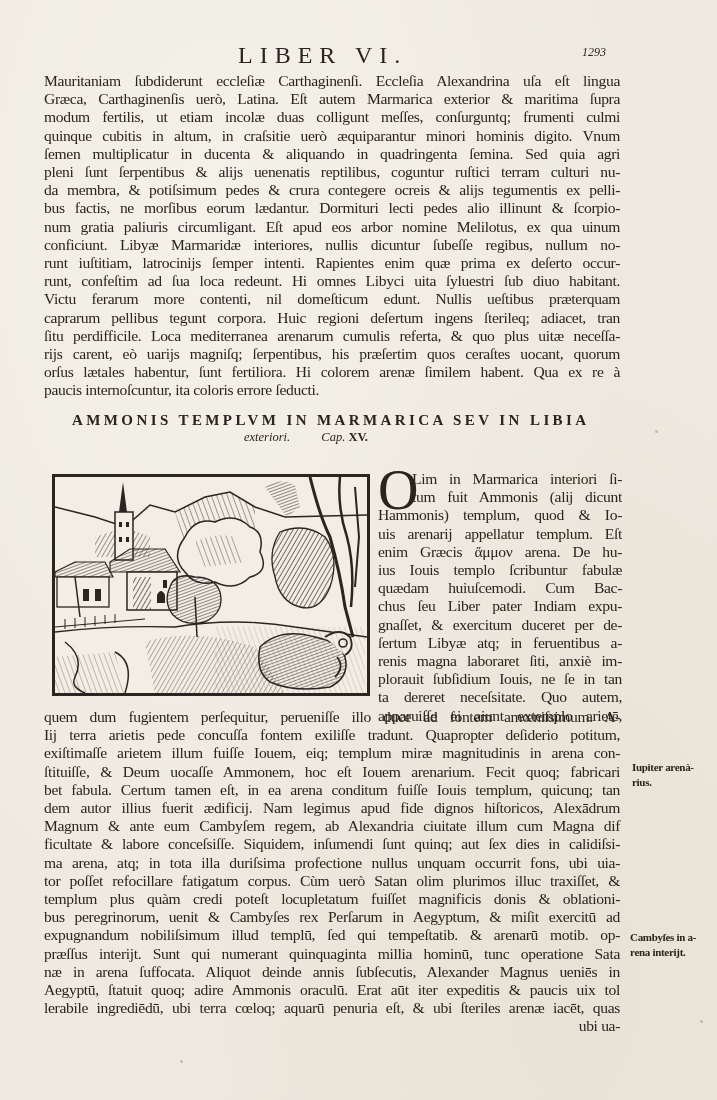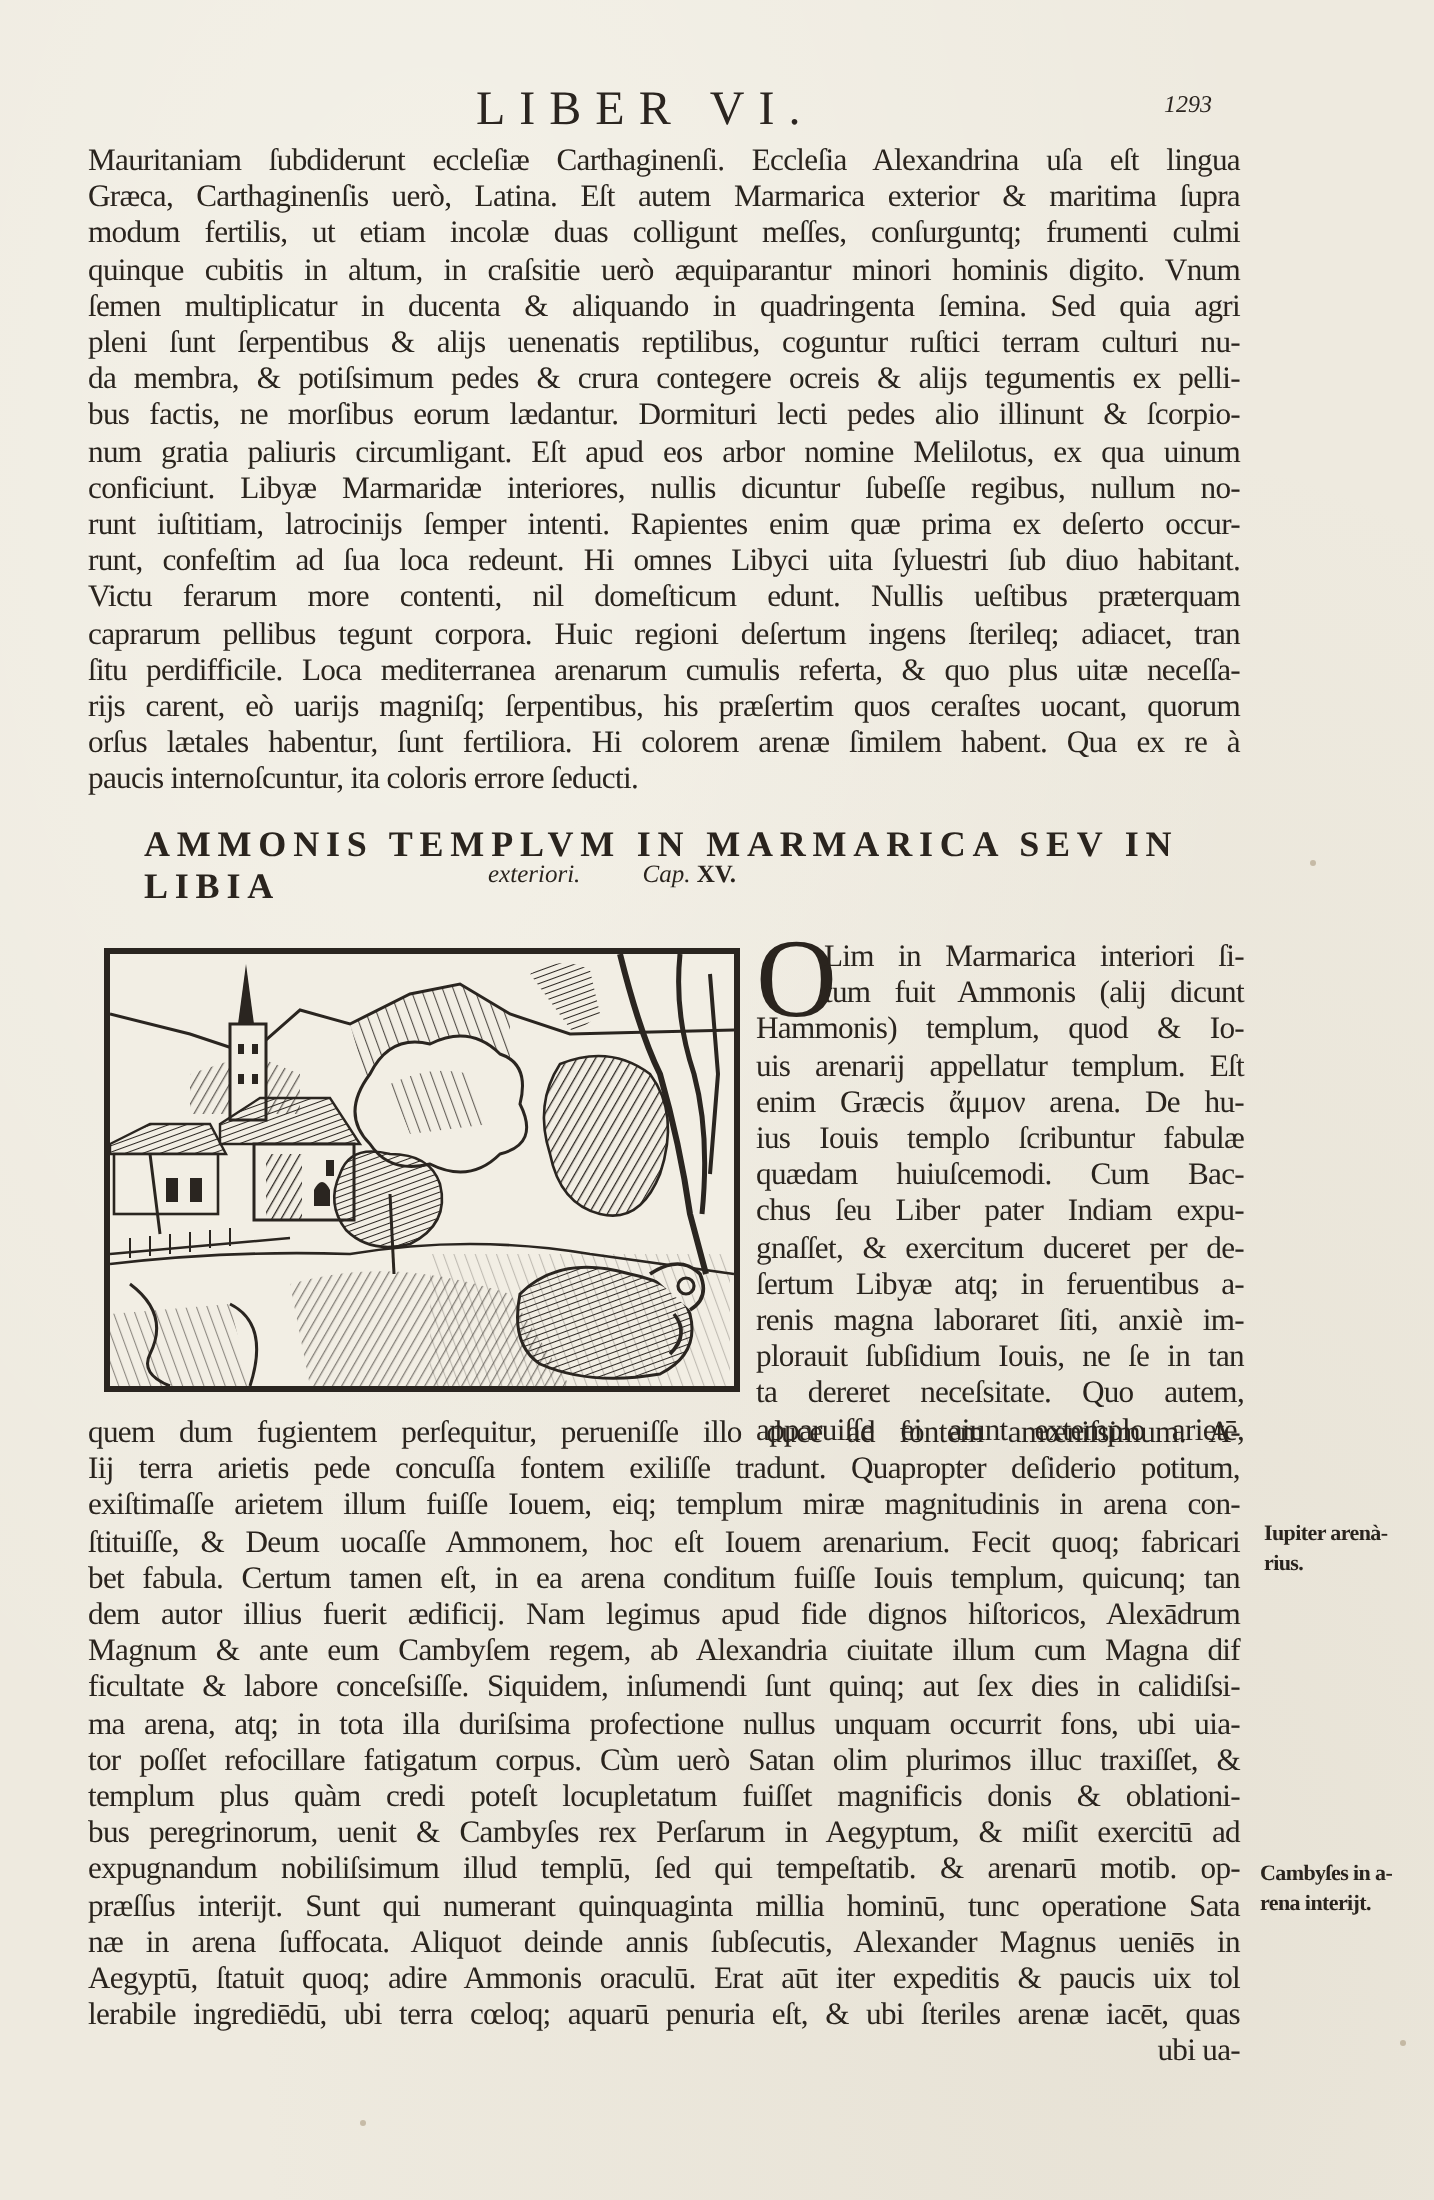--- a/index.html
+++ b/index.html
@@ -36,21 +36,21 @@
       font-size: 15.6px; line-height: 18.2px; color: #2a241e;
       letter-spacing: -0.35px;
     }
     .line { white-space: nowrap; overflow: visible; display: block; text-align: justify; text-align-last: justify; }
     .line.last { text-align-last: left; }
     .line.right { text-align: right; text-align-last: right; }
     #block1 { top: 72px; }
     .chapter-heading {
       position: absolute; left: 72px; top: 412px; width: 520px;
       font-family: "Liberation Serif", serif; font-weight: bold;
-      font-size: 18px; letter-spacing: 3.4px; color: #2a241e;
+      font-size: 15px; letter-spacing: 3.4px; color: #2a241e;
     }
     .chapter-sub {
       position: absolute; left: 244px; top: 430px;
       font-family: "Liberation Serif", serif; font-style: italic;
       font-size: 12.5px; color: #2a241e; word-spacing: 28px;
     }
     .woodcut {
       position: absolute; left: 52px; top: 474px; width: 318px; height: 222px;
       border: 3px solid #2a2520; box-sizing: border-box;
       background: #f2eee4; overflow: hidden;

